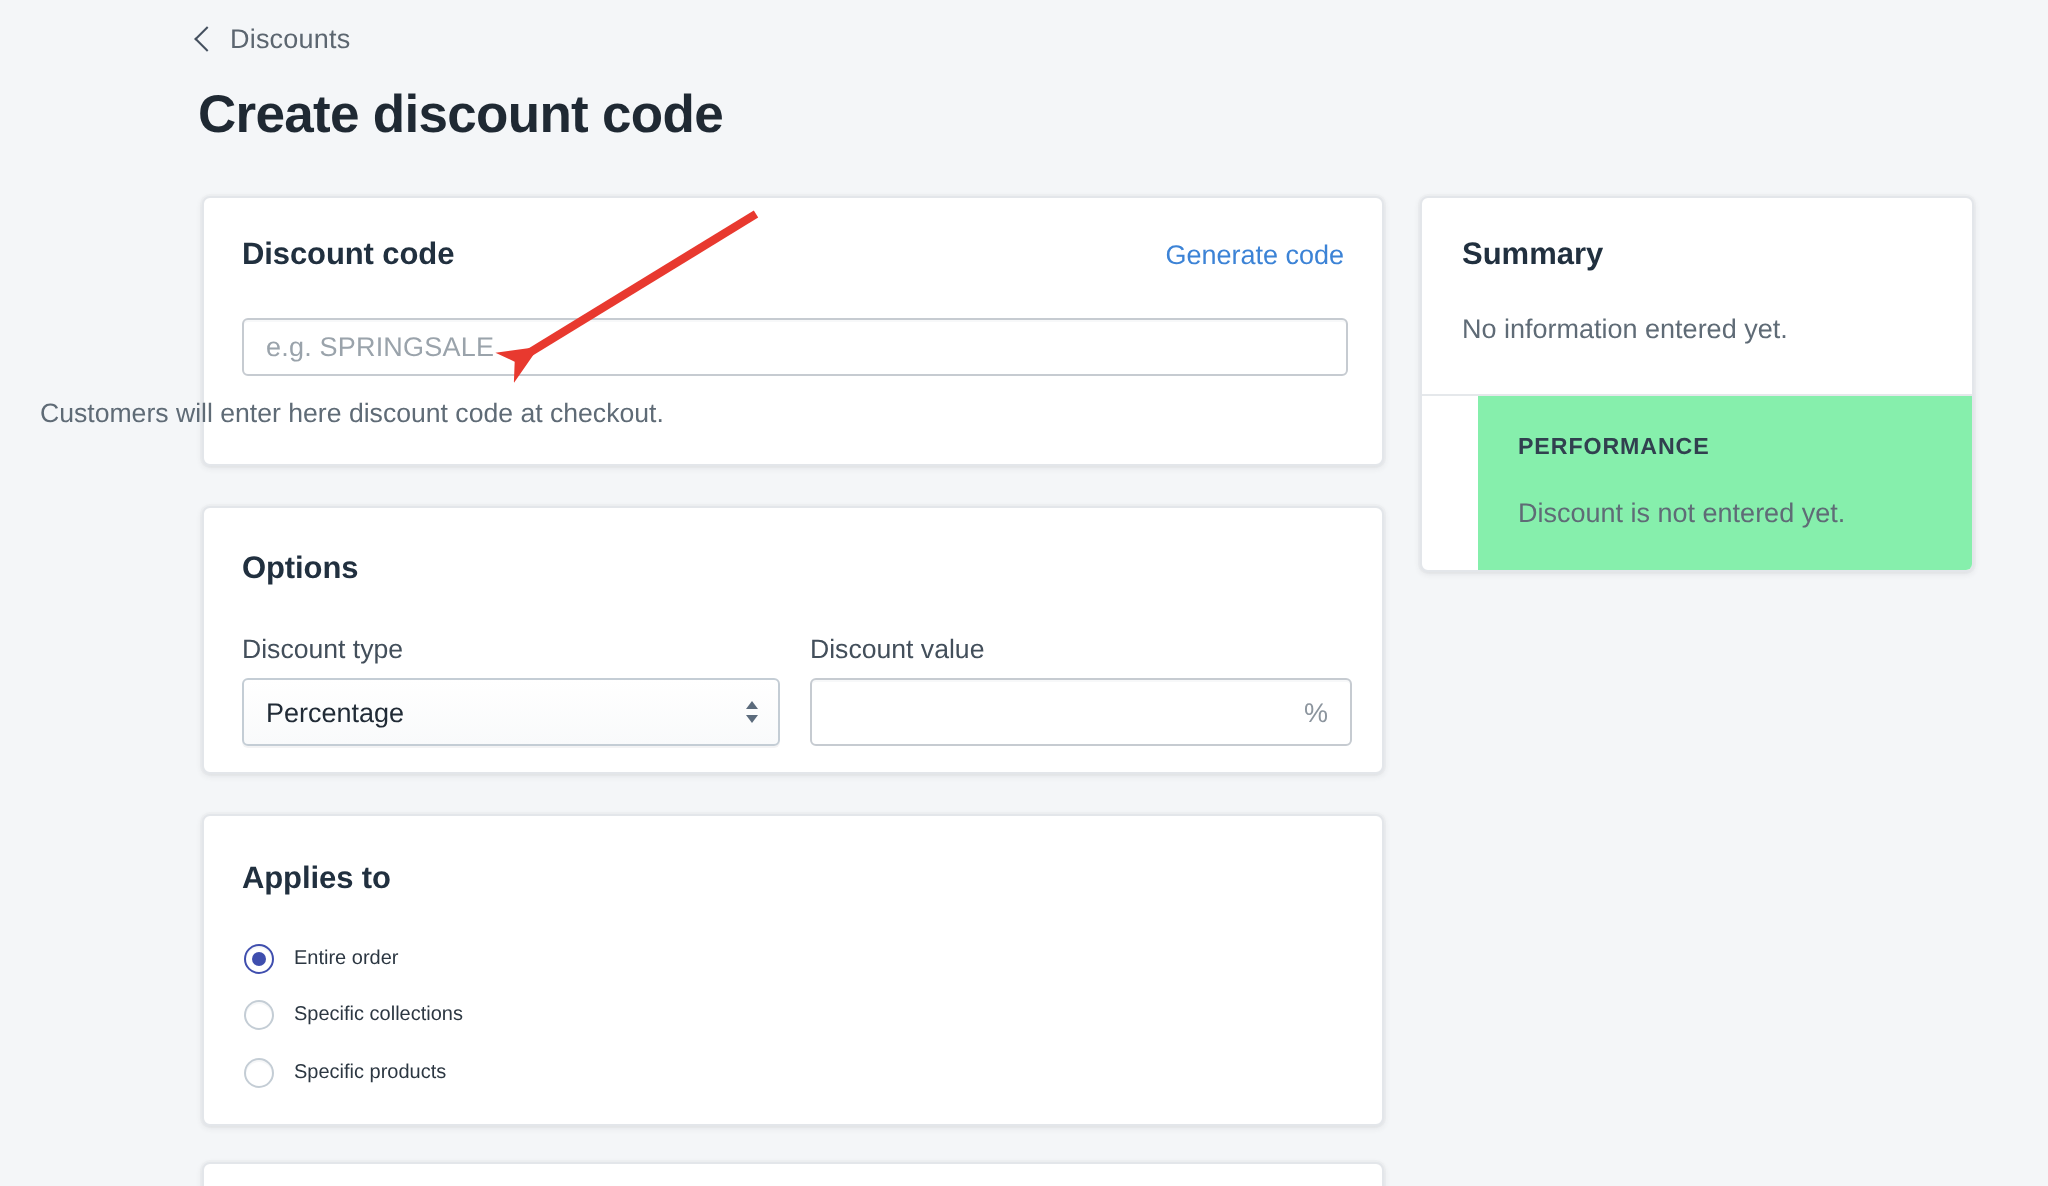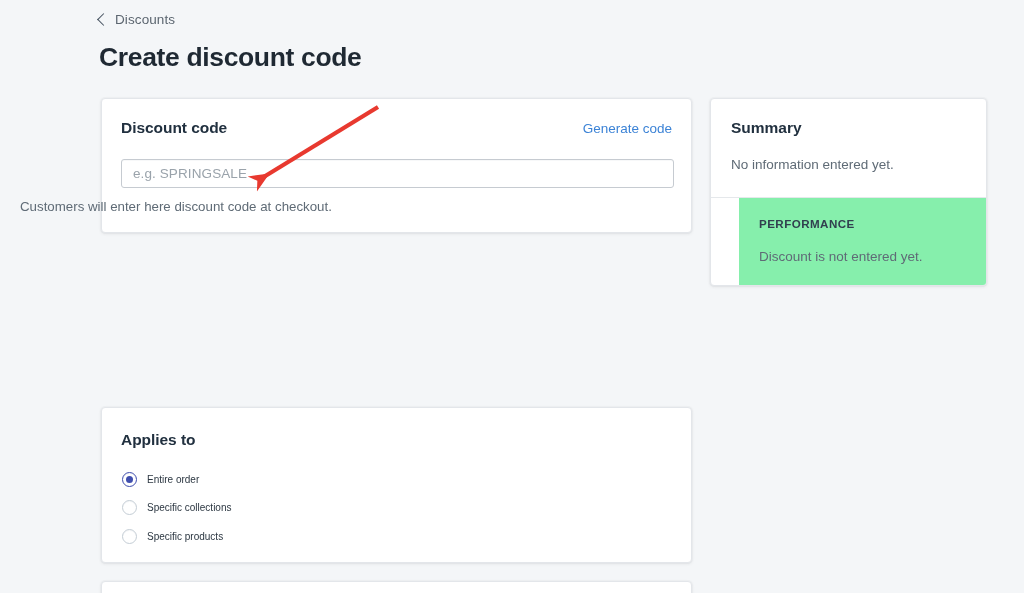--- a/index.html
+++ b/index.html
@@ -295,20 +295,37 @@
     <div class="head">
       <div class="card-title">Discount code</div>
       <div class="link">Generate code</div>
     </div>
     <div class="text-input" id="code-input">
       <span class="ph">e.g. SPRINGSALE</span>
     </div>
   </div>
   <div class="help-text">Customers will enter here discount code at checkout.</div>
 
+  <div class="card" id="card-options">
+    <div class="card-title">Options</div>
+
+    <div class="field-label" id="lbl-type">Discount type</div>
+    <div class="select-box">
+      <span>Percentage</span>
+      <span class="stepper">
+        <span class="tri-up"></span>
+        <span class="tri-dn"></span>
+      </span>
+    </div>
+
+    <div class="field-label" id="lbl-value">Discount value</div>
+    <div class="text-input" id="value-input">
+      <span class="suffix">%</span>
+    </div>
+  </div>
 
   <div class="card" id="card-applies">
     <div class="card-title">Applies to</div>
 
     <div class="radio-row" id="radio-0">
       <span class="radio checked"></span>
       <span class="radio-label">Entire order</span>
     </div>
     <div class="radio-row" id="radio-1">
       <span class="radio"></span>

